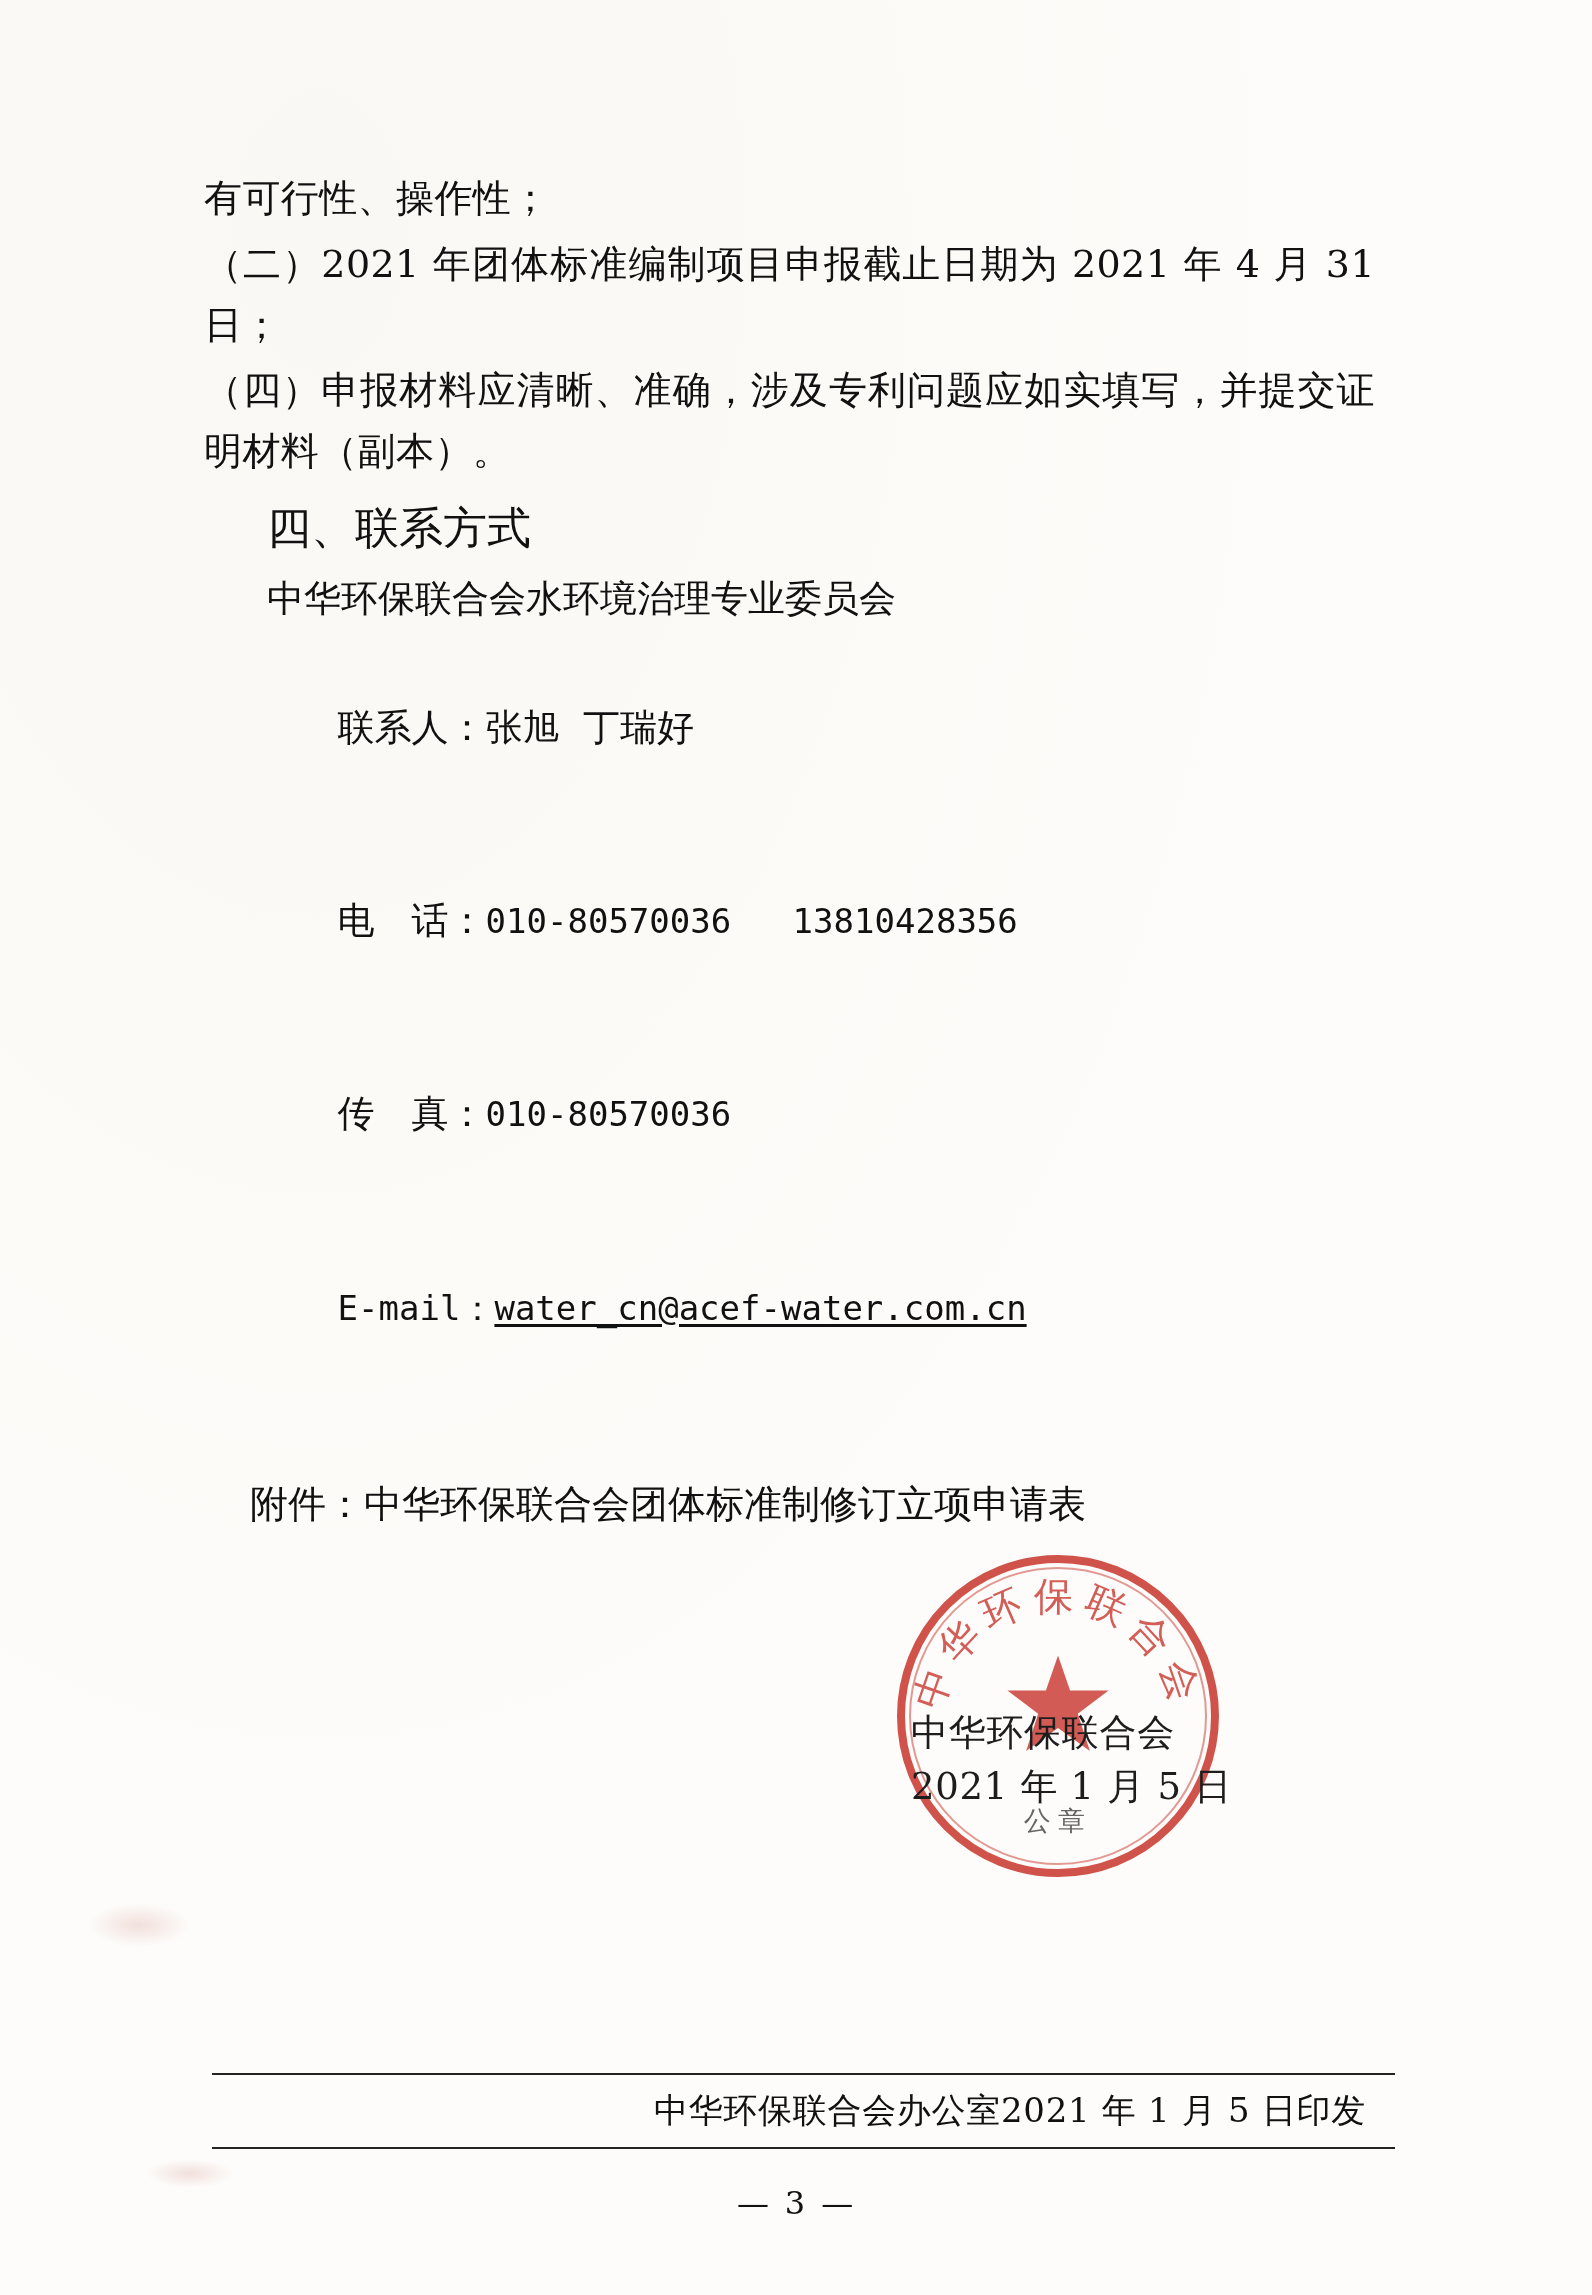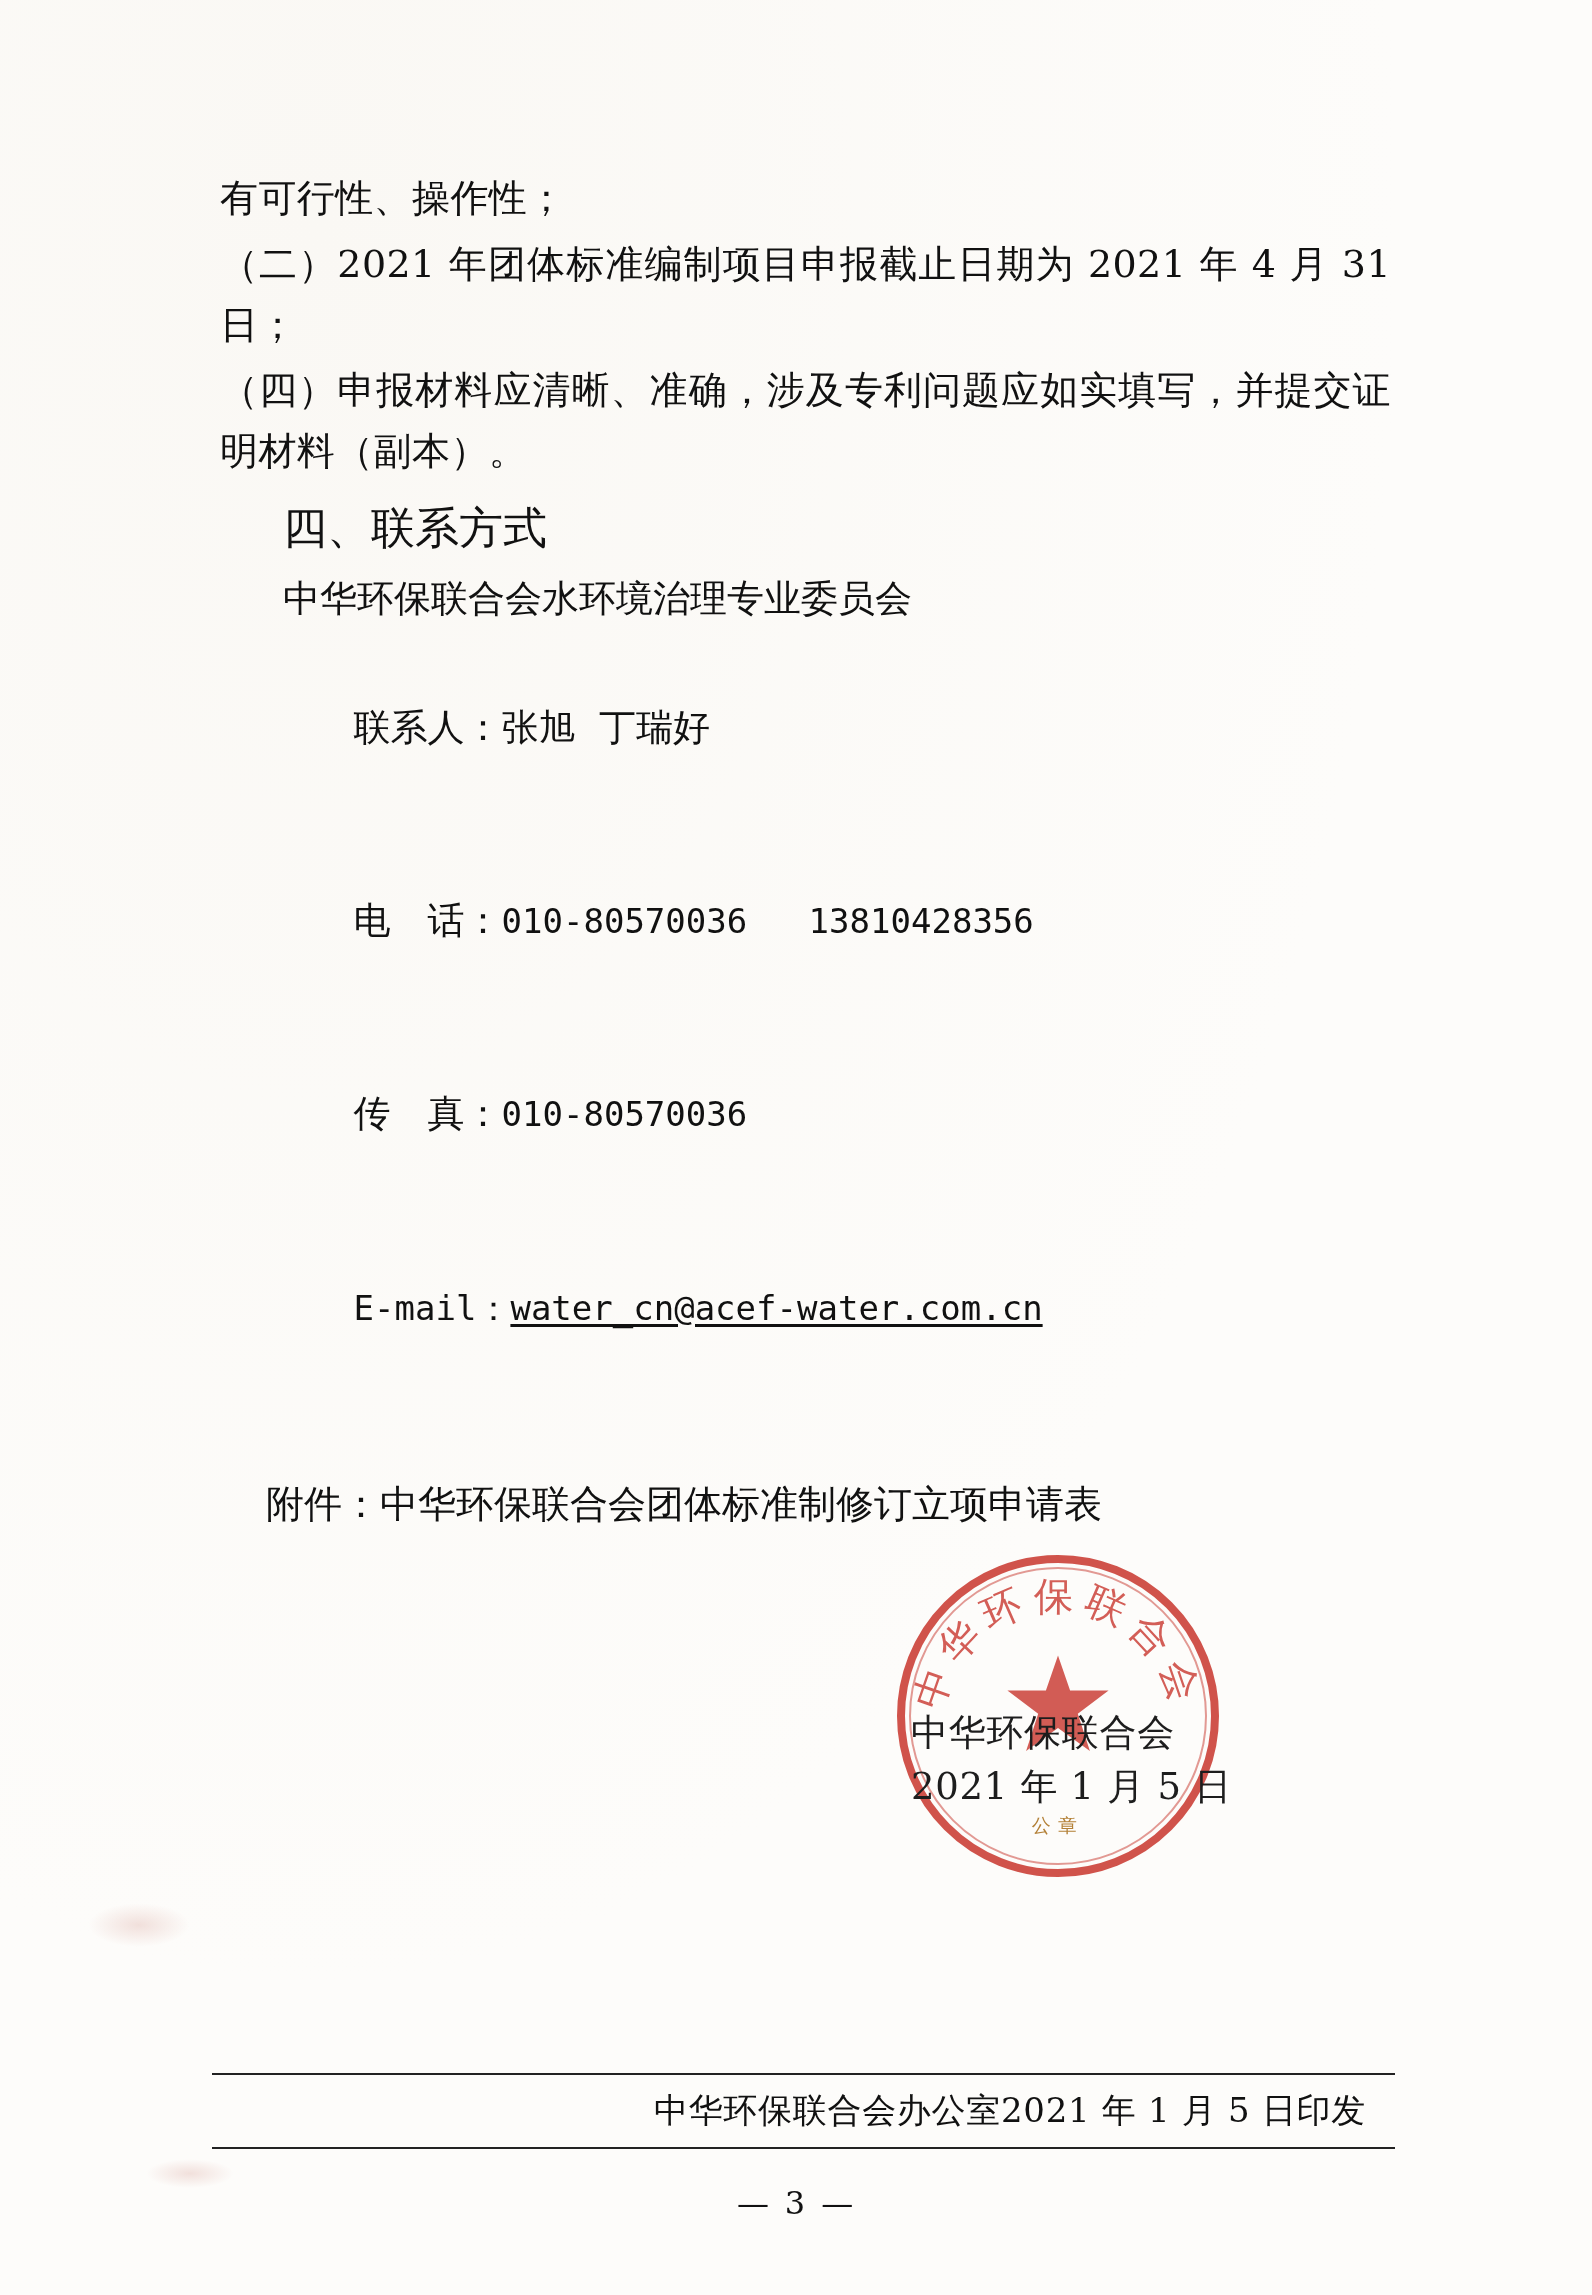--- a/index.html
+++ b/index.html
@@ -23,21 +23,21 @@
   
   .paper-tint {
     position: absolute;
     inset: 0;
     background:
       radial-gradient(ellipse at 20% 10%, rgba(250,248,244,1) 0%, rgba(253,252,250,1) 60%),
       linear-gradient(180deg, #fefefd 0%, #fbfaf7 100%);
   }
   .content {
     position: absolute;
-    left: 220px;
+    left: 204px;
     top: 168px;
     width: 1171px;
   }
   .para {
     font-size: 38px;
     line-height: 1.62;
     letter-spacing: 0.4px;
     margin: 0 0 4.4px 0;
     text-align: justify;
     text-justify: inter-ideograph;
@@ -118,22 +118,22 @@
     width: 322px; height: 322px;
     color: #c8352c;
     opacity: 0.88;
   }
   .seal-bottom-text {
     position: absolute;
     left: 0;
     bottom: 38px;
     width: 100%;
     text-align: center;
-    color: #a16207;
-    font-size: 19px;
+    color: #404040;
+    font-size: 27px;
     letter-spacing: 7.3px;
     opacity: 0.8;
     font-family: "DejaVu Serif", "Liberation Serif", serif;
   }
   .sign-block {
     position: absolute;
     left: 911px;
     top: 1706px;
     color: #1d1d1d;
     font-family: "DejaVu Serif", "Liberation Serif", serif;

